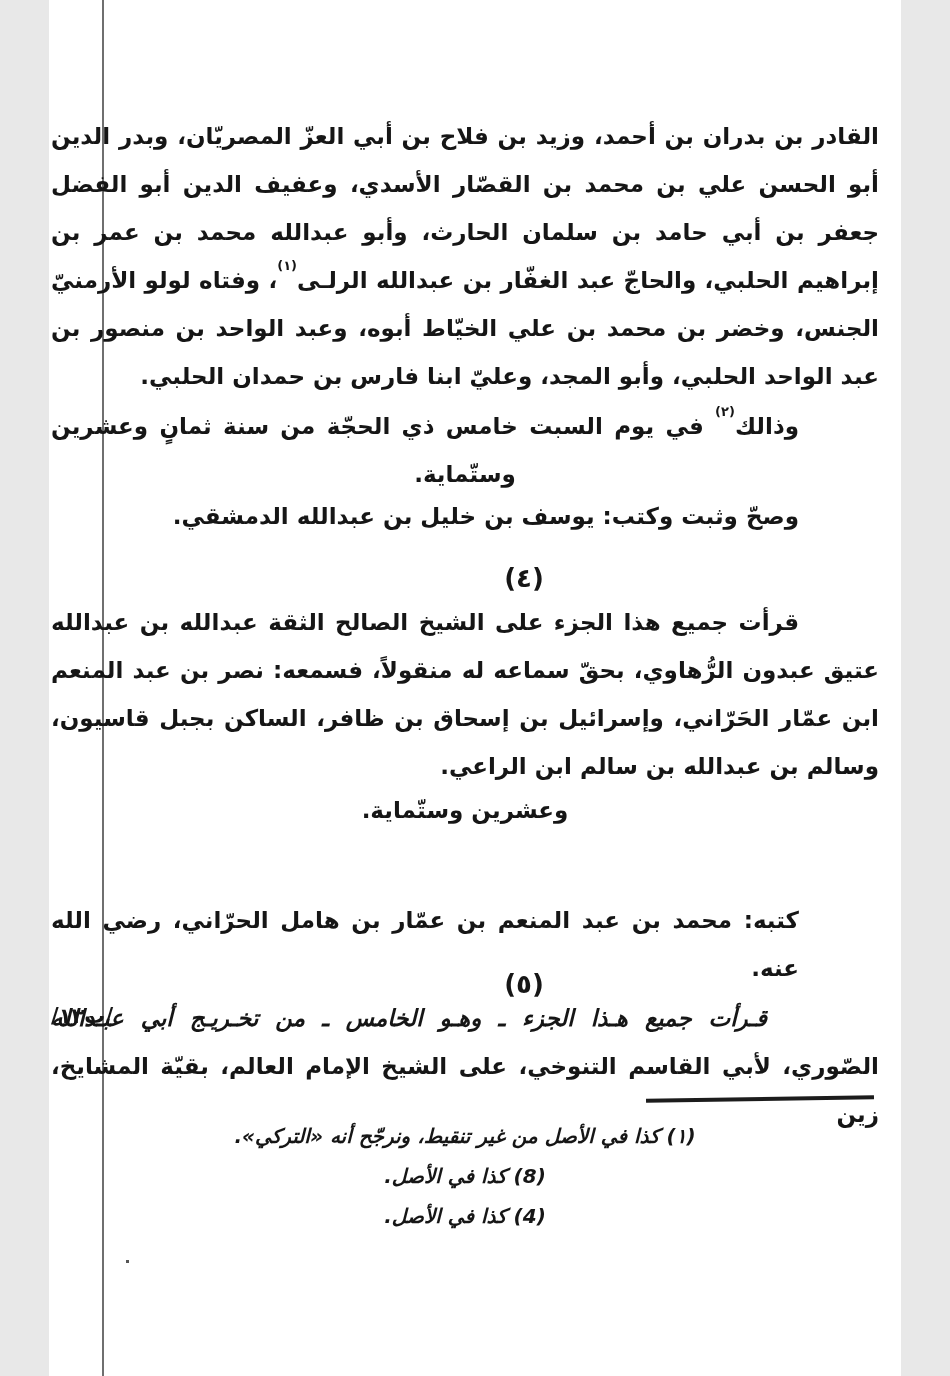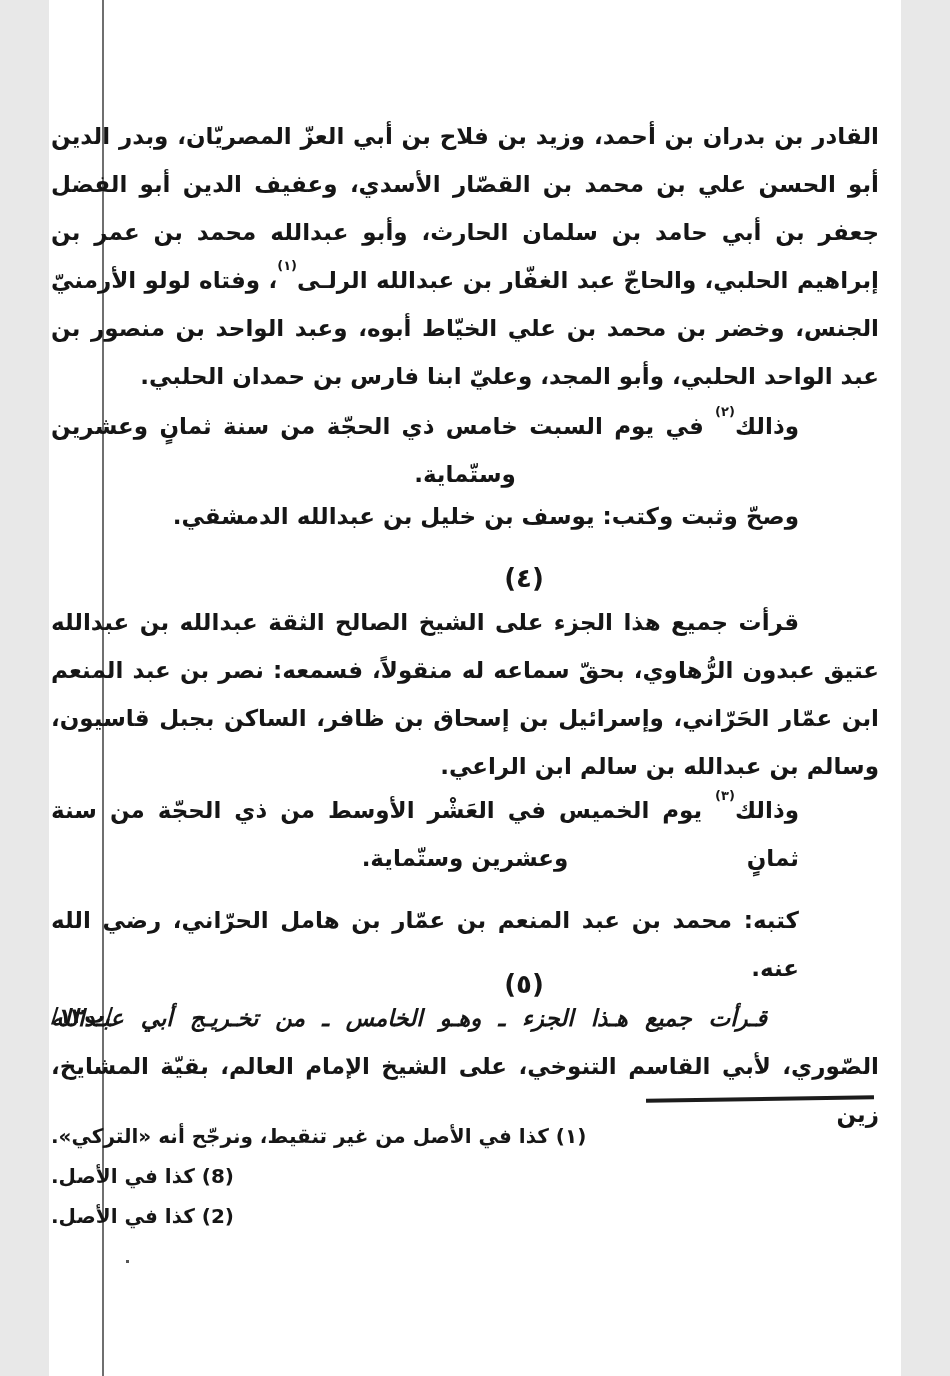--- a/index.html
+++ b/index.html
@@ -74,21 +74,22 @@
     top: 1116px;
     right: 22px;
     width: 828px;
     font-size: 20px;
     font-weight: 700;
     direction: rtl;
   }
   .footnotes .fline {
     height: 40px;
     line-height: 40px;
-    text-align: left;
+    text-align: center;
+    font-style: italic;
   }
   .page-number {
     position: absolute;
     top: 1238px;
     left: 0;
     width: 950px;
     text-align: right;
     font-size: 25px;
     font-weight: 700;
     letter-spacing: 2px;
@@ -142,21 +143,20 @@
   <div class="heading" style="top:556px;">(٤)</div>
 
   <div class="main-block" style="top:598px;">
     <div class="line indent">قرأت جميع هذا الجزء على الشيخ الصالح الثقة عبدالله بن عبدالله</div>
     <div class="line">عتيق عبدون الرُّهاوي، بحقّ سماعه له منقولاً، فسمعه: نصر بن عبد المنعم</div>
     <div class="line">ابن عمّار الحَرّاني، وإسرائيل بن إسحاق بن ظافر، الساكن بجبل قاسيون،</div>
     <div class="line lastline">وسالم بن عبدالله بن سالم ابن الراعي.</div>
   </div>
 
   <div class="main-block" style="top:786px;">
-    <div class="line indent"><span>وذالك</span><sup class="fnmark">(٣)</sup><span> يوم الخميس في العَشْر الأوسط من ذي الحجّة من سنة ثمانٍ</span></div>
     <div class="line centerline">وعشرين وستّماية.</div>
   </div>
 
   <div class="main-block" style="top:896px;">
     <div class="line indent lastline">كتبه: محمد بن عبد المنعم بن عمّار بن هامل الحرّاني، رضي الله عنه.</div>
   </div>
 
   <div class="heading" style="top:962px;">(٥)</div>
 
   <div class="main-block" style="top:994px;">
@@ -164,20 +164,20 @@
     <div class="line">الصّوري، لأبي القاسم التنوخي، على الشيخ الإمام العالم، بقيّة المشايخ، زين</div>
   </div>
 
   <div class="folio-note">/١٣ب/</div>
 
   <div class="footnote-sep"></div>
 
   <div class="footnotes">
     <div class="fline">(١) كذا في الأصل من غير تنقيط، ونرجّح أنه «التركي».</div>
     <div class="fline">(8) كذا في الأصل.</div>
-    <div class="fline">(2) كذا في الأصل.</div>
+    <div class="fline">(4) كذا في الأصل.</div>
   </div>
 
   <div class="page-number">١٦٥</div>
 
   <div class="speck"></div>
 
 </div>
 
 </body></html>

